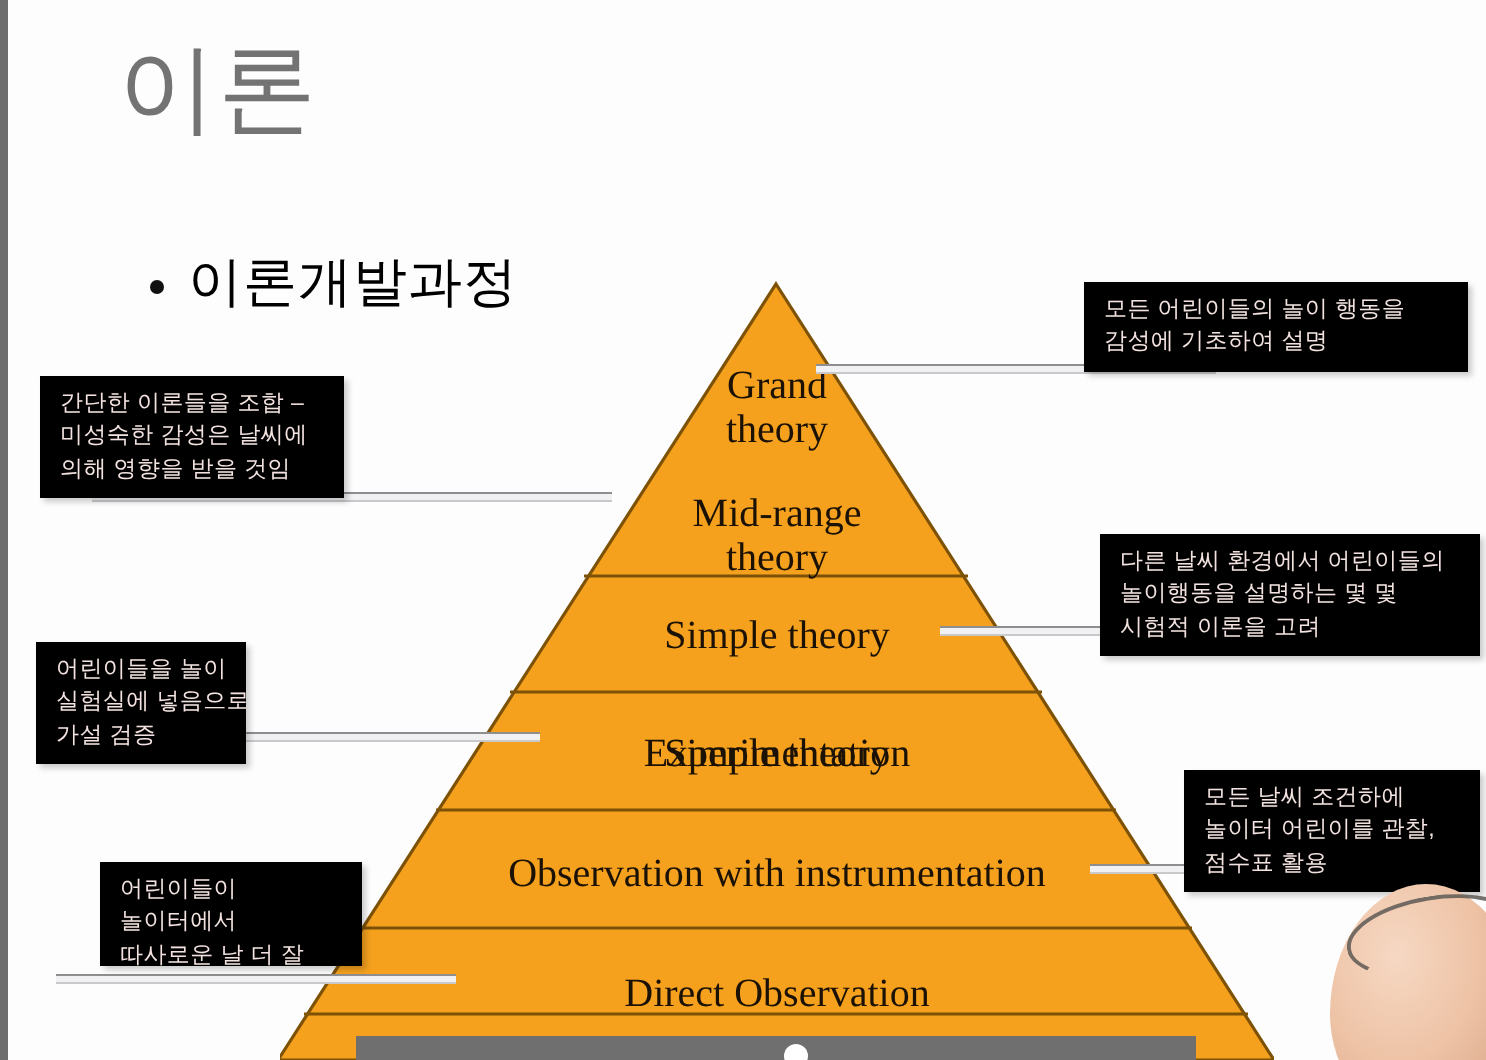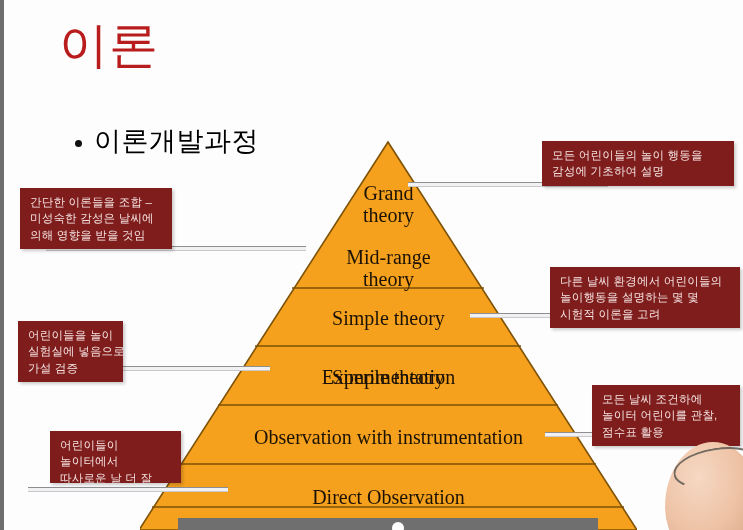--- a/index.html
+++ b/index.html
@@ -23,21 +23,21 @@
     width: 4px; height: 530px;
     background: #6d6d6d;
     z-index: 40;
   }
   #slide-title {
     position: absolute;
     left: 59px;
     top: 20px;
     font-size: 49px;
     line-height: 1.05;
-    color: #b91c1c;
+    color: #737373;
     letter-spacing: 1px;
     font-weight: 400;
     white-space: nowrap;
   }
   #bullet-row {
     position: absolute;
     left: 75px;
     top: 123px;
     display: flex;
     align-items: center;
@@ -85,21 +85,21 @@
     height: 3px;
     border-top: 1px solid #8e8e91;
     border-bottom: 1px solid #c9c9cc;
     background: #f1f1f3;
     z-index: 5;
   }
 
   
   .callout {
     position: absolute;
-    background: #7f1d1d;
+    background: #000000;
     color: #f3e3e0;
     font-size: 11.5px;
     line-height: 1.42;
     padding: 6px 11px 6px 10px;
     letter-spacing: .2px;
     z-index: 20;
     box-sizing: border-box;
     box-shadow: 2px 2px 3px rgba(0,0,0,.20);
     overflow: hidden;
   }

